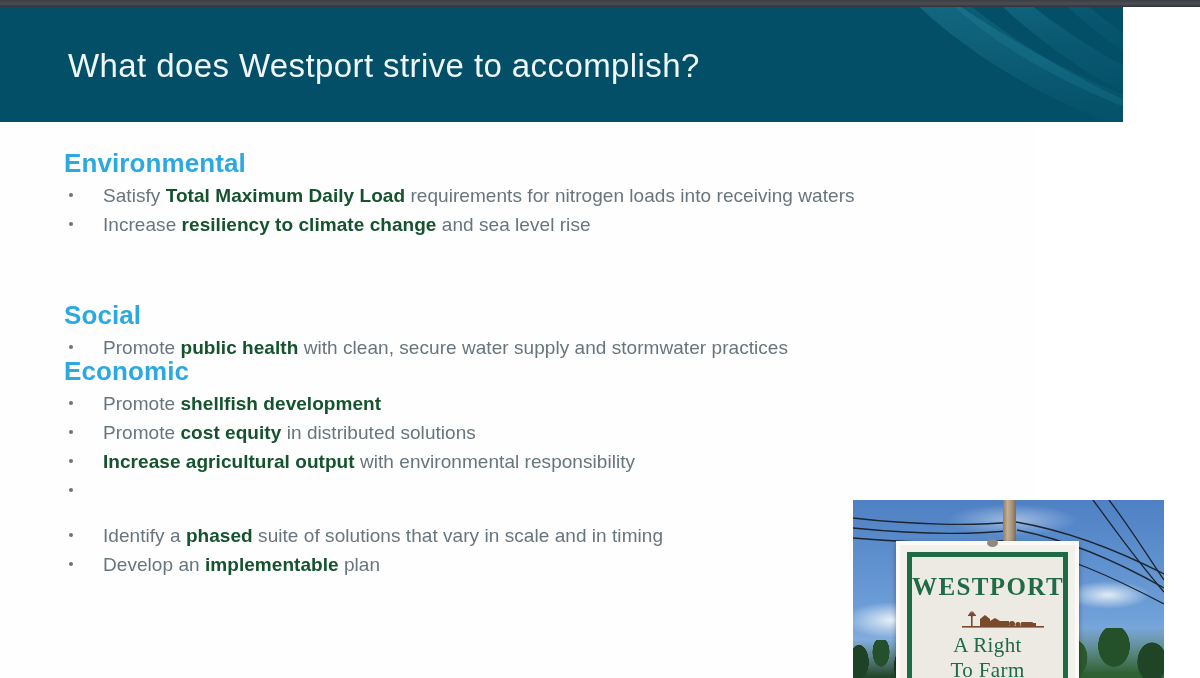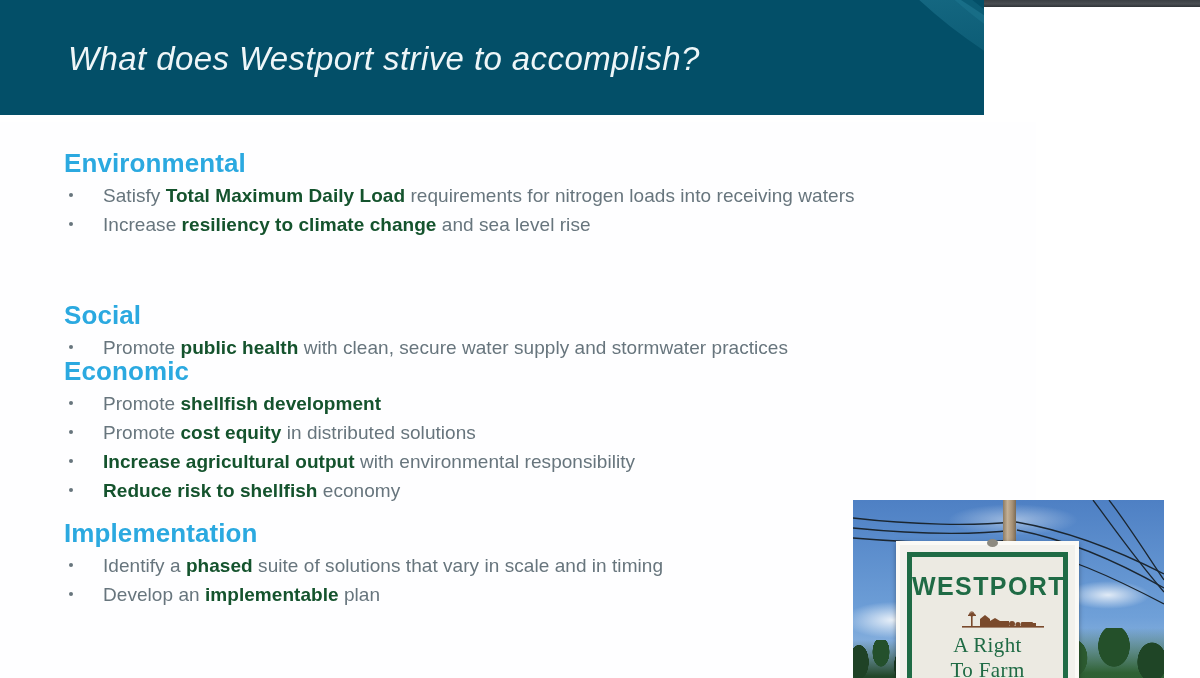--- a/index.html
+++ b/index.html
@@ -29,26 +29,25 @@
     position: absolute;
     top: 0; left: 0;
     width: 1200px;
     height: 7px;
     background: linear-gradient(to bottom, #3b3f43 0%, #4a4e52 55%, #2f3337 100%);
   }
 
   
   .header {
     position: absolute;
-    top: 0; left: 0;
-    width: 984px;
+    top: 7px; left: 0;
+    width: 1123px;
     height: 115px;
     background: #034f68;
     overflow: hidden;
-    font-style: italic;
   }
 
   .arcs {
     position: absolute;
     top: 0; left: 0;
     width: 1200px;
     height: 115px;
     pointer-events: none;
   }
 
@@ -196,21 +195,21 @@
     left: 87px; top: -6px;
     width: 11px; height: 8px;
     border-radius: 50%;
     background: #8d8a80;
   }
 
   .sign-town {
     position: absolute;
     top: 17px; left: 0; right: 0;
     text-align: center;
-    font-family: Liberation Sans, sans-serif;
+    font-family: Liberation Serif, serif;
     font-weight: bold;
     font-size: 25px;
     letter-spacing: 1.4px;
     color: #1f6b45;
     line-height: 1;
   }
   .sign-farm-art {
     position: absolute;
     top: 51px; left: 50px;
     width: 82px; height: 20px;
@@ -275,26 +274,25 @@
         <li><span class="dot"></span><span><span>Promote </span><b>public health</b><span> with clean, secure water supply and stormwater practices</span></span></li>
       </ul>
     </div>
 
     <div class="group g-eco">
       <div class="group-heading">Economic</div>
       <ul class="bullets">
         <li><span class="dot"></span><span><span>Promote </span><b>shellfish development</b></span></li>
         <li><span class="dot"></span><span><span>Promote </span><b>cost equity</b><span> in distributed solutions</span></span></li>
         <li><span class="dot"></span><span><b>Increase agricultural output</b><span> with environmental responsibility</span></span></li>
-        <li><span class="dot"></span><span><b>Reduce risk to shellfish</b><span> economy</span></span></li>
+        <li><span class="dot"></span></li>
       </ul>
     </div>
 
     <div class="group g-imp">
-      <div class="group-heading">Implementation</div>
       <ul class="bullets">
         <li><span class="dot"></span><span><span>Identify a </span><b>phased</b><span> suite of solutions that vary in scale and in timing</span></span></li>
         <li><span class="dot"></span><span><span>Develop an </span><b>implementable</b><span> plan</span></span></li>
       </ul>
     </div>
 
     <div class="photo">
       <div class="sky"></div>
       <div class="trees-l"></div>
       <div class="trees-r"></div>

